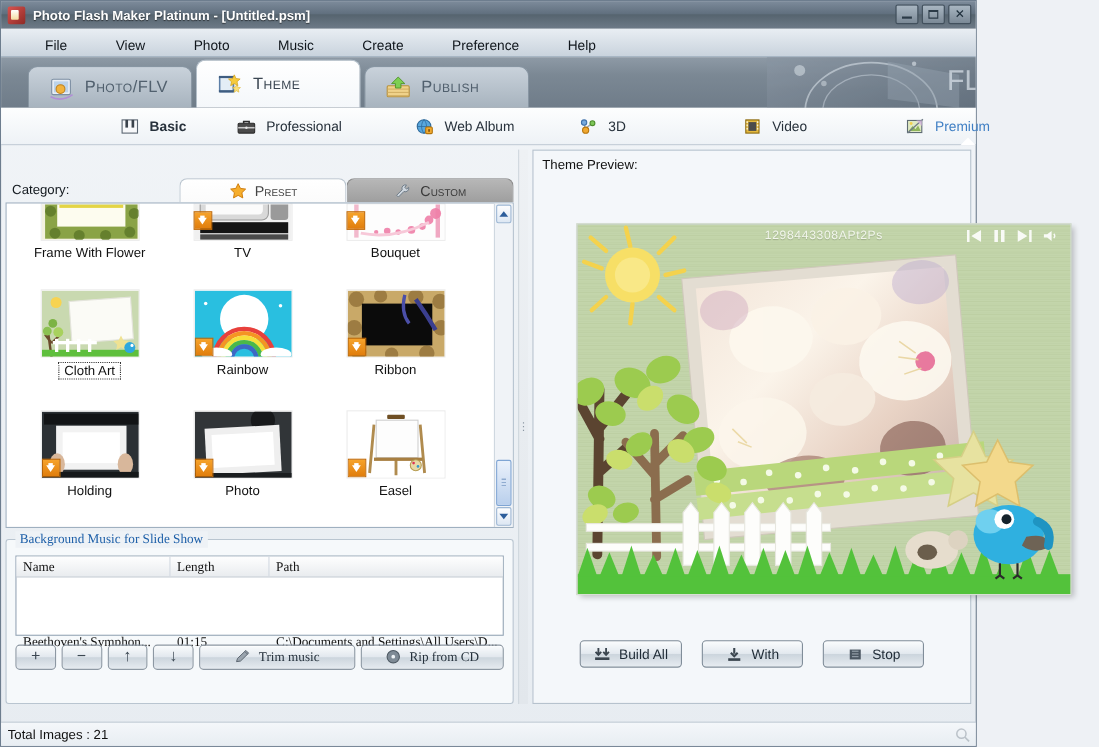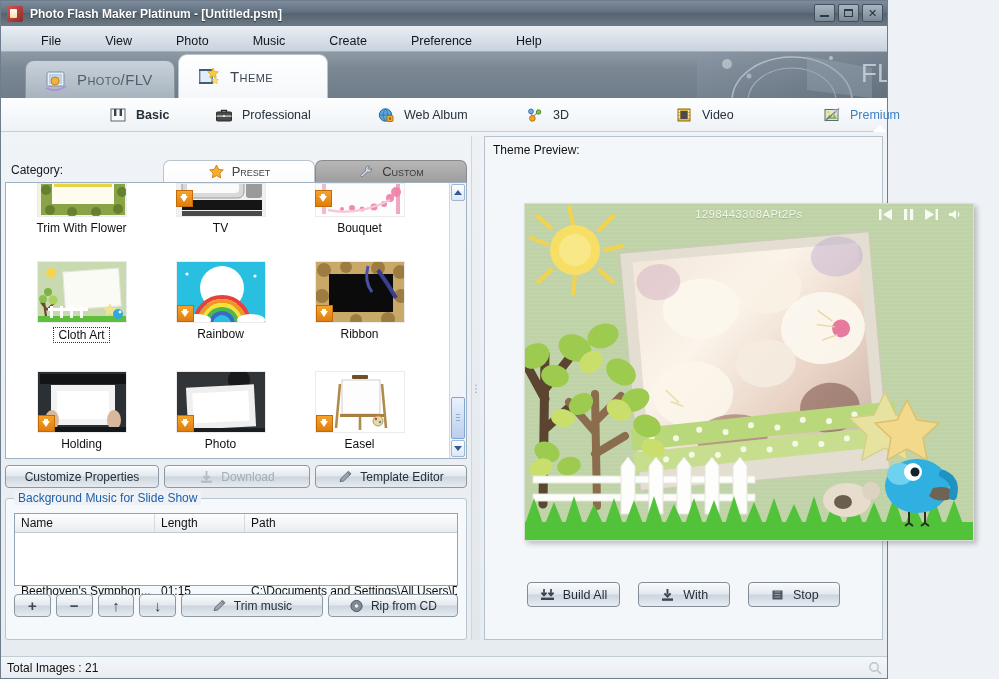--- a/index.html
+++ b/index.html
@@ -126,21 +126,21 @@
   .gbtn{height:23px;border:1px solid #8d98a3;border-radius:4px;
     background:linear-gradient(#fafcfd 0%,#e2e8ee 48%,#ccd5dd 52%,#e6ebf0 100%);
     display:flex;align-items:center;justify-content:center;gap:7px;
     font-size:12px;color:#24303b;padding:0 10px;
     box-shadow:inset 0 1px 0 rgba(255,255,255,.8);}
   .gbtn.disabled{color:#a4adb6;}
   .gbtn-ic{width:15px;height:14px;flex:none;}
 
   
   .musicgrp{margin-top:10px;border:1px solid #b9c5d0;border-radius:3px;
-    padding:14px 8px 8px 8px;position:relative;background:#f6f9fb;height:152px;}
+    padding:14px 8px 8px 8px;position:relative;background:#f6f9fb;height:152px;font-family:Liberation Serif, serif;}
   .grplegend{position:absolute;top:-8px;left:8px;background:#eef2f6;padding:0 4px;
     font-size:12px;color:#1d5fa8;}
   .mtable{border:1px solid #93a4b5;background:#fff;height:73px;}
   .mthead{display:flex;height:19px;background:linear-gradient(#fefefe,#e9ecef);
     border-bottom:1px solid #c2cad2;font-size:12px;color:#111;}
   .mth{padding:2px 6px;border-right:1px solid #d3dae1;white-space:nowrap;}
   .mtrow{display:flex;font-size:12px;padding-top:3px;color:#111;}
   .mtd{padding:0 6px;white-space:nowrap;overflow:hidden;margin-top:48px;}
   .mbtnrow{display:flex;gap:5px;margin-top:8px;}
   .sqbtn{width:38px;height:23px;border:1px solid #8d98a3;border-radius:4px;
@@ -238,20 +238,28 @@
           <rect x="2" y="3" width="14" height="15" rx="1" fill="#5d7fa8"></rect>
           <rect x="3.4" y="4.6" width="11" height="11.8" fill="#e3edf6"></rect>
           <rect x="2" y="3" width="14" height="2" fill="#3f5d80"></rect>
           <rect x="2" y="16" width="14" height="2" fill="#3f5d80"></rect>
           <path d="M16 2 l1.6 3.4 3.7.4-2.8 2.5.8 3.6-3.3-1.9-3.3 1.9.8-3.6-2.8-2.5 3.7-.4z" fill="#f6cb3e" stroke="#d09c12" stroke-width=".6"></path>
           <path d="M18 11 l1.1 2.3 2.5.3-1.9 1.7.5 2.5-2.2-1.3-2.2 1.3.5-2.5-1.9-1.7 2.5-.3z" fill="#fbe07a" stroke="#d8b02c" stroke-width=".5"></path>
         </svg>
         <span>Theme</span>
       </div>
 
+      <div class="mtab">
+        <svg class="mtab-ic" viewBox="0 0 24 22">
+          <rect x="2" y="9" width="20" height="10" rx="1" fill="#f0d28a" stroke="#b8913c"></rect>
+          <path d="M2 12h20M2 15h20M2 18h20" stroke="#cba85c" stroke-width=".8"></path>
+          <path d="M12 1 l6 6h-3.5v4h-5V7H6z" fill="#7dcf52" stroke="#4d9128" stroke-width=".8"></path>
+        </svg>
+        <span>Publish</span>
+      </div>
     </div>
   </div>
 
   <div class="subtabs">
     <div class="stab" style="position:absolute;left:104px;font-weight:bold;">
       <svg class="stab-ic" viewBox="0 0 18 16">
         <rect x="2" y="2" width="14" height="12" fill="#f7f8fa" stroke="#5b6672"></rect>
         <rect x="5" y="2" width="2.4" height="7" fill="#3b434c"></rect>
         <rect x="10.6" y="2" width="2.4" height="7" fill="#3b434c"></rect>
       </svg>
@@ -357,21 +365,21 @@
                       <circle cx="8" cy="34" r="5"></circle>
                     <circle cx="84" cy="36" r="5"></circle>
                       <circle cx="12" cy="54" r="5"></circle>
                     <circle cx="34" cy="56" r="5"></circle>
                       <circle cx="58" cy="56" r="5"></circle>
                     <circle cx="80" cy="53" r="5"></circle>
                   </g>
                   <rect x="16" y="28" width="58" height="3" fill="#e4d444"></rect>
                 </svg>
               </div>
-              <div class="tname">Trim With Flower</div>
+              <div class="tname">Frame With Flower</div>
             </div>
 
             <div class="tcell" style="padding-top:0">
               <div class="tthumb" style="height:34px">
                 <svg viewBox="0 0 90 62" width="90" height="62" style="margin-top:-28px">
                   <rect width="90" height="62" fill="#f0f0f0"></rect>
                   <rect x="5" y="6" width="62" height="36" rx="6" fill="#d9d9d9" stroke="#9a9a9a"></rect>
                   <rect x="10" y="11" width="52" height="26" rx="4" fill="#fbfbfb"></rect>
                   <rect x="69" y="8" width="16" height="34" rx="3" fill="#9a9a9a"></rect>
                   <rect x="5" y="44" width="80" height="10" fill="#151515"></rect>
@@ -535,39 +543,20 @@
           <div class="vsbtn">
               <div class="vschev up"></div>
             </div>
           <div class="vsthumb"></div>
           <div class="vsbtn bot">
               <div class="vschev down"></div>
             </div>
         </div>
       </div>
 
-      <div class="btnrow">
-        <div class="gbtn" style="width:154px">
-          <span>Customize Properties</span>
-        </div>
-        <div class="gbtn disabled" style="width:146px">
-          <svg class="gbtn-ic" viewBox="0 0 15 14">
-            <path d="M7.5 1 v7 M4.4 6 L7.5 9.4 10.6 6" fill="none" stroke="#b3bbc3" stroke-width="1.8"></path>
-            <rect x="2" y="10.6" width="11" height="2.2" fill="#b3bbc3"></rect>
-          </svg>
-          <span>Download</span>
-        </div>
-        <div class="gbtn" style="width:152px">
-          <svg class="gbtn-ic" viewBox="0 0 15 14">
-            <path d="M2 11.5 L3 8.5 L10.5 1.3 L13 3.8 L5.6 11 z" fill="#9aa4ae" stroke="#5d6771" stroke-width=".9"></path>
-            <path d="M9.6 2.3 L12 4.7" stroke="#5d6771" stroke-width=".9"></path>
-          </svg>
-          <span>Template Editor</span>
-        </div>
-      </div>
 
       <div class="musicgrp">
         <div class="grplegend">Background Music for Slide Show</div>
         <div class="mtable">
           <div class="mthead">
             <div class="mth" style="width:140px">Name</div>
             <div class="mth" style="width:90px">Length</div>
             <div class="mth" style="flex:1;border-right:none">Path</div>
           </div>
           <div class="mtrow">

